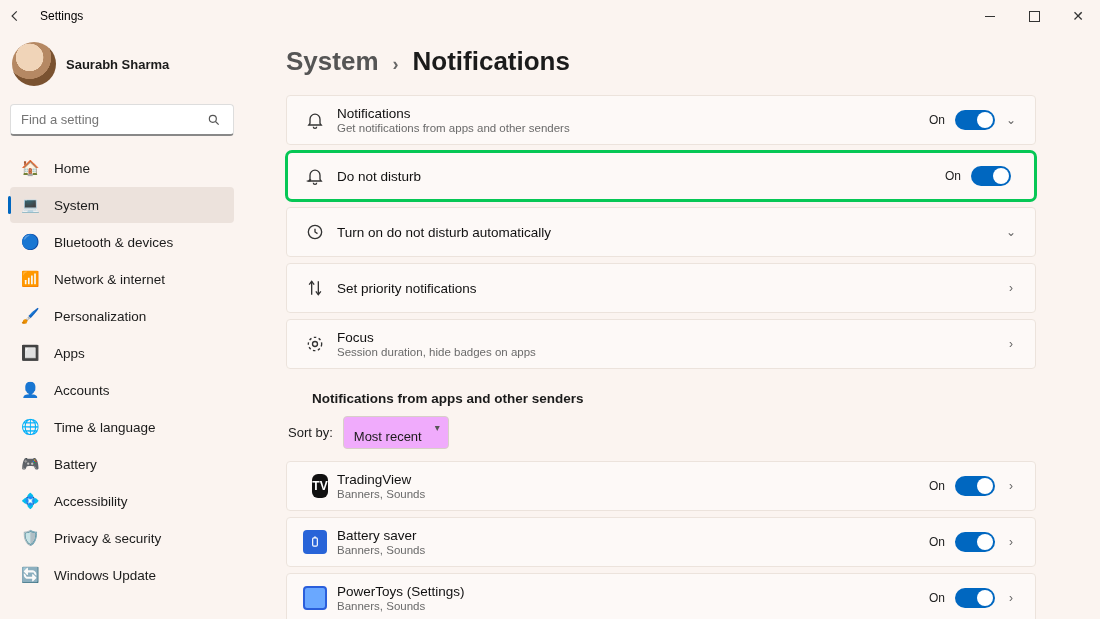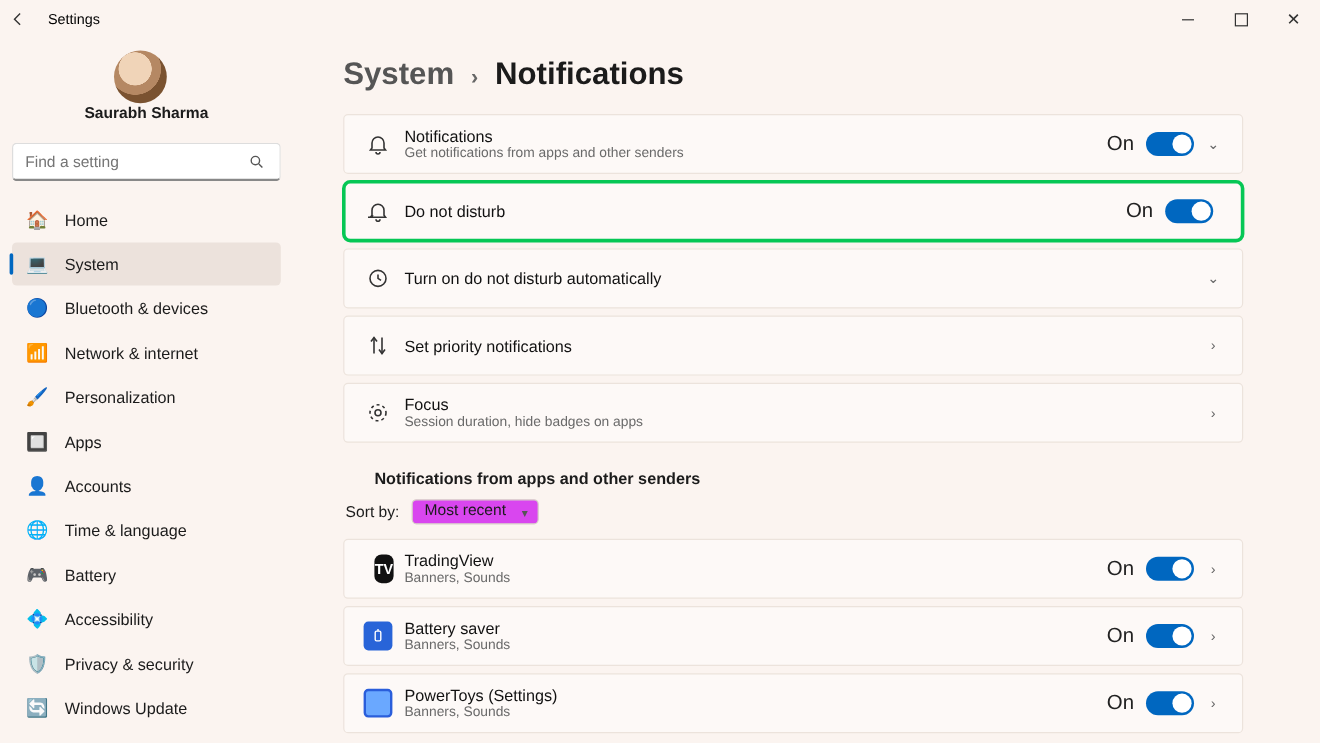--- a/index.html
+++ b/index.html
@@ -20,21 +20,21 @@
   .titlebar .back { width: 28px; text-align: center; color: #555; cursor: pointer; font-size: 14px; }
   .titlebar .title { font-size: 12px; color: #000; margin-left: 4px; }
   .winctrls { margin-left: auto; display: flex; }
   .winctrls div { width: 44px; height: 32px; display:flex; align-items:center; justify-content:center; color:#333; cursor:pointer; font-size:12px; }
   .winctrls .min::before { content:""; display:block; width:10px; height:1px; background:#333; }
   .winctrls .max::before { content:""; display:block; width:9px; height:9px; border:1px solid #333; }
   .winctrls .close { font-size:14px; }
   
   .shell { display:flex; height: calc(619px - 32px); }
   .sidebar { width: 250px; padding: 8px 16px 0 10px; }
-  .user { display:flex; align-items:center; padding: 2px 2px 14px 2px; flex-direction: column; }
+  .user { display:flex; align-items:center; padding: 2px 2px 14px 2px; }
   .avatar {
     width:44px; height:44px; border-radius:50%; margin-right:10px;
     background: radial-gradient(circle at 40% 35%, #f0d4b8 0 35%, #b58863 36% 55%, #7a5230 56% 100%);
   }
   .user .name { font-size:13px; font-weight:600; }
   .search {
     position:relative; margin: 4px 0 14px 0;
     background:#fff; border:1px solid #ddd; border-bottom:2px solid #888;
     border-radius:4px; height:32px; display:flex; align-items:center;
   }
@@ -68,38 +68,38 @@
     display:flex; align-items:center; padding:10px 16px 10px 10px;
     margin-bottom:6px; min-height:50px;
   }
   .card .cicon {
     width:36px; display:flex; align-items:center; justify-content:center;
     color:#333;
   }
   .card .body { flex:1; padding-left:4px; }
   .card .title { font-size:13.5px; color:#111; }
   .card .sub { font-size:11.5px; color:#6a6a6a; margin-top:1px; }
-  .card .state { font-size:17px; margin-right:10px; color:#222; }
+  .card .state { font-size:12px; margin-right:10px; color:#222; }
   .card .chev { color:#666; font-size:12px; width:16px; text-align:center; cursor:pointer; }
   .toggle {
     width:40px; height:20px; border-radius:20px; background:#0067c0; position:relative;
     margin-right:8px; cursor:pointer;
   }
   .toggle::after {
     content:""; position:absolute; right:2px; top:2px; width:16px; height:16px;
     border-radius:50%; background:#fff;
   }
   .highlighted {
     outline:3px solid #06c755; outline-offset:-2px; border-radius:6px;
   }
   .section-title { font-size:13.5px; font-weight:600; margin:22px 0 10px 2px;padding-left:24px; }
   .sortrow { display:flex; align-items:center; gap:10px; font-size:13px; margin-bottom:12px; padding-left:2px;}
   .dropdown {
-    background:#d946ef; border:1px solid #d8cfc8; border-radius:4px;
-    padding:0 26px 4px 10px; font-size:13px; position:relative; cursor:pointer;
+    background:#f0abfc; border:1px solid #d8cfc8; border-radius:4px;
+    padding:12px 26px 4px 10px; font-size:13px; position:relative; cursor:pointer;
   }
   .dropdown::after { content:"\25BE"; position:absolute; right:8px; top:5px; color:#555; font-size:10px;}
   .appicon {
     width:24px; height:24px; border-radius:4px; display:flex; align-items:center; justify-content:center;
     font-size:12px; font-weight:700; color:#fff; margin:0 6px;
   }
   .ic-tv { background:#111; border-radius:6px;margin-left:16px;}
   .ic-bs { background:#2864d8; border-radius:4px;}
   .ic-pt { background:#6aa8ff; border:2px solid #2a5edb; }
   svg { display:block; }

